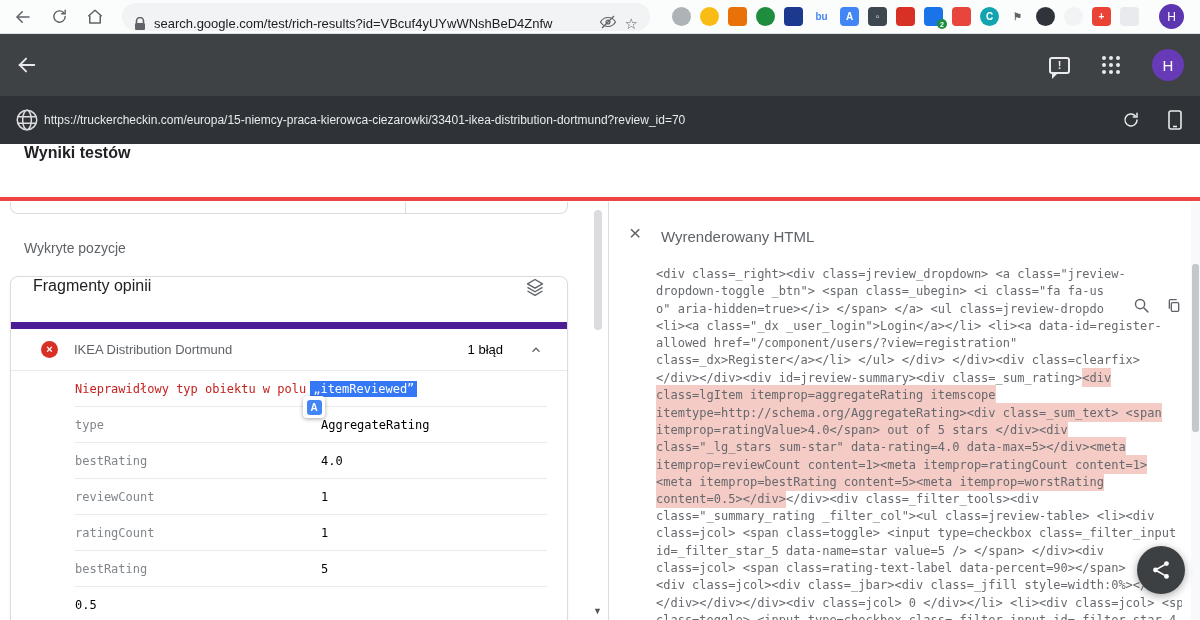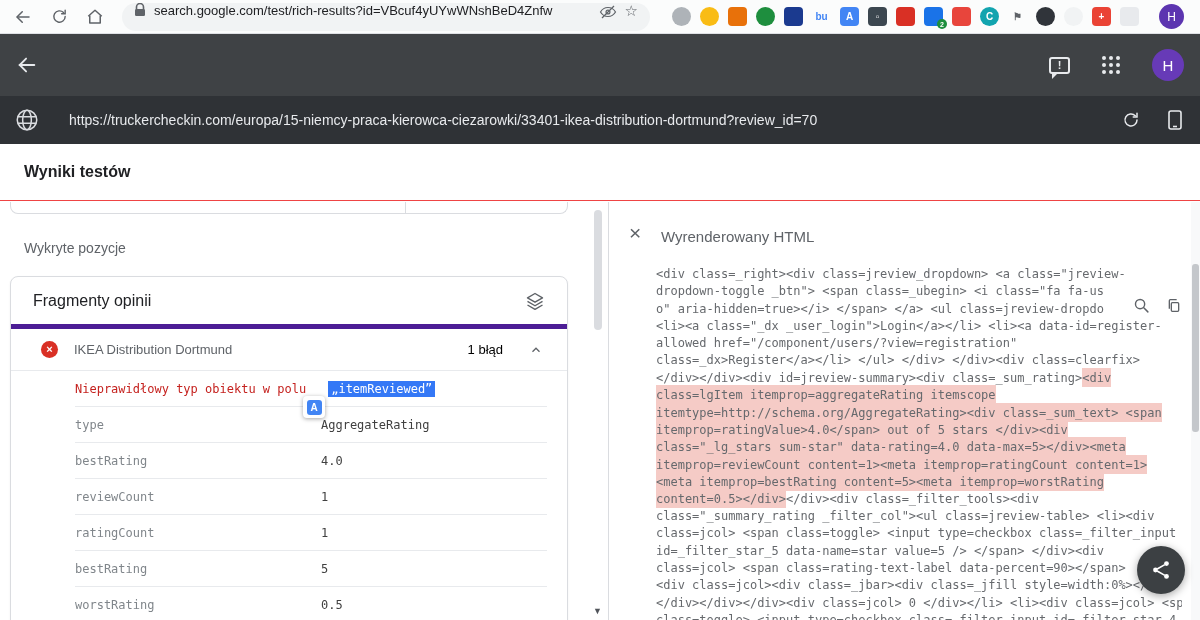--- a/index.html
+++ b/index.html
@@ -3,74 +3,74 @@
 <meta charset="utf-8">
 <style>
   *{margin:0;padding:0;box-sizing:border-box}
   html,body{width:1200px;height:620px;overflow:hidden}
   body{font-family:"Liberation Sans",sans-serif;background:#fff}
   .screen{position:relative;width:1200px;height:620px;overflow:hidden;background:#fff}
 
   
   .browser-bar{position:absolute;top:0;left:0;right:0;height:34px;background:#fbfcfc;border-bottom:1px solid #dfe1e5;display:flex;align-items:center;padding:0 10px;gap:10px}
   .nav-ic{width:26px;height:26px;display:flex;align-items:center;justify-content:center;color:#5f6368;flex:0 0 auto}
-  .omnibox{width:528px;height:28px;border-radius:14px;background:#f1f3f4;display:flex;align-items:flex-start;padding:0 12px;gap:8px;margin-left:4px;flex:0 0 auto}
+  .omnibox{width:528px;height:28px;border-radius:14px;background:#f1f3f4;display:flex;align-items:flex-end;padding:0 12px;gap:8px;margin-left:4px;flex:0 0 auto}
   .omnibox .url{font-size:13px;color:#202124;flex:1;white-space:nowrap;overflow:hidden}
   .ext-row{display:flex;align-items:center;gap:9px;margin-left:12px}
   .ext{position:relative;width:19px;height:19px;border-radius:4px;display:flex;align-items:center;justify-content:center;font-size:10px;font-weight:bold;flex:0 0 auto}
   .ext.round{border-radius:50%}
   .ext-badge{position:absolute;right:-4px;bottom:-3px;min-width:10px;height:10px;border-radius:5px;background:#1e8e3e;color:#fff;font-size:7px;font-style:normal;display:flex;align-items:center;justify-content:center}
   .browser-avatar{width:25px;height:25px;border-radius:50%;background:#5c35b0;color:#fff;font-size:12px;display:flex;align-items:center;justify-content:center;margin-left:10px;flex:0 0 auto}
 
   
   .app-header{position:absolute;top:34px;left:0;right:0;height:62px;background:#3f4245;display:flex;align-items:center;padding:0 16px}
   .app-title{color:#e8eaed;font-size:18px;font-weight:400;margin-left:20px}
   .hdr-right{margin-left:auto;display:flex;align-items:center;gap:32px}
   .feedback-ic{position:relative;width:21px;height:17px;border:2px solid #e8eaed;border-radius:3px;color:#e8eaed;font-size:11px;font-weight:bold;display:flex;align-items:center;justify-content:center}
   .feedback-ic:after{content:"";position:absolute;left:1px;bottom:-7px;border:3.5px solid transparent;border-top-color:#e8eaed;border-left-color:#e8eaed}
   .grid-ic{display:grid;grid-template-columns:repeat(3,4px);grid-gap:3px}
   .grid-ic i{width:4px;height:4px;border-radius:50%;background:#e8eaed}
   .app-avatar{width:32px;height:32px;border-radius:50%;background:#673ab7;color:#fff;font-size:15px;display:flex;align-items:center;justify-content:center}
 
   
   .url-bar{position:absolute;top:96px;left:0;right:0;height:48px;background:#2f3236;display:flex;align-items:center;padding:0 14px}
-  .page-url{color:#e8eaed;font-size:14px;margin-left:29px;white-space:nowrap;overflow:hidden;flex:1}
+  .page-url{color:#e8eaed;font-size:12px;margin-left:4px;white-space:nowrap;overflow:hidden;flex:1}
   .url-actions{display:flex;align-items:center;gap:28px;margin-left:18px;padding-right:4px}
 
   
-  .results-header{position:absolute;top:144px;left:0;right:0;height:57px;background:#fff;border-bottom:1px solid #ef4444;display:flex;align-items:center;padding:0 24px}
+  .results-header{position:absolute;top:144px;left:0;right:0;height:57px;background:#fff;border-bottom:4px solid #ef4444;display:flex;align-items:flex-start;padding:0 24px}
   .results-title{font-size:16px;font-weight:600;color:#202124}
 
   
   .content{position:absolute;top:202px;left:0;right:0;bottom:0}
   .left-panel{position:absolute;left:0;top:0;width:608px;height:100%;overflow:hidden;background:#fff}
   .right-panel{position:absolute;left:608px;top:0;right:0;height:100%;background:#fff;border-left:1px solid #dadce0;overflow:hidden}
 
   .partial-card{position:absolute;left:10px;top:-14px;width:558px;height:26px;border:1px solid #dadce0;border-top:none;border-radius:0 0 8px 8px;background:#fff}
   .partial-card .vdiv{position:absolute;left:394px;top:0;bottom:0;width:1px;background:#dadce0}
   .section-label{position:absolute;left:24px;top:38px;font-size:14px;color:#5f6368}
 
   .result-card{position:absolute;left:10px;top:74px;width:558px;height:560px;border:1px solid #dadce0;border-radius:8px;background:#fff;overflow:hidden;box-shadow:0 1px 2px rgba(60,64,67,.08)}
-  .card-header{height:52px;display:flex;align-items:center;padding:0 22px;border-bottom:5px solid #4c1d95}
+  .card-header{height:52px;display:flex;align-items:flex-start;padding:0 22px;border-bottom:7px solid #4c1d95}
   .card-title{font-size:16px;color:#202124}
   .layers-wrap{margin-left:auto;display:flex}
   .item-row{height:42px;display:flex;align-items:center;padding:0 24px;border-bottom:1px solid #e8eaed}
   .err-ic{width:17px;height:17px;border-radius:50%;background:#d93025;color:#fff;font-size:11px;font-weight:bold;display:flex;align-items:center;justify-content:center;margin-left:6px;line-height:1}
   .item-name{font-size:13px;color:#5f6368;margin-left:16px}
   .err-badge{margin-left:auto;font-size:13px;color:#000000}
   .chev-wrap{margin-left:26px;display:flex}
   .error-row{position:relative;height:36px;display:flex;align-items:center;padding-left:64px;font-family:"DejaVu Sans Mono",monospace;font-size:12px;color:#c5221f}
   .error-row:after{content:"";position:absolute;left:64px;right:20px;bottom:0;height:1px;background:#e8eaed}
-  .error-highlight{background:#3478f6;color:#fff;padding:1px 3px;margin-left:22px}
+  .error-highlight{background:#3478f6;color:#fff;padding:1px 3px;margin-left:4px}
   .translate-pop{position:absolute;left:292px;top:119px;width:22px;height:22px;background:#fff;border-radius:4px;box-shadow:0 1px 4px rgba(0,0,0,.35);display:flex;align-items:center;justify-content:center;z-index:3}
   .translate-pop i{width:15px;height:15px;border-radius:3px;background:#4285f4;color:#fff;font-style:normal;font-size:10px;font-weight:bold;display:flex;align-items:center;justify-content:center}
   .prop-row{position:relative;height:36px;display:flex;align-items:center;padding-left:64px;font-family:"DejaVu Sans Mono",monospace;font-size:12px}
   .prop-row:after{content:"";position:absolute;left:64px;right:20px;bottom:0;height:1px;background:#e8eaed}
   .prop-key{width:246px;color:#80868b}
-  .prop-value{color:#404040}
+  .prop-value{color:#000000}
 
   .left-scrollbar{position:absolute;right:2px;top:0;bottom:0;width:14px}
   .left-scroll-thumb{position:absolute;right:4px;top:8px;width:8px;height:120px;border-radius:4px;background:#dadce0}
   .left-scroll-down{position:absolute;right:4px;bottom:4px;font-size:9px;color:#50545a}
 
   
   .rp-close{position:absolute;left:20px;top:20px;font-size:21px;color:#5f6368;line-height:1}
   .rp-title{position:absolute;left:52px;top:26px;font-size:15px;color:#5f6368}
   .code-block{position:absolute;left:47px;top:64px;right:18px;bottom:0;font-family:"DejaVu Sans Mono",monospace;font-size:12px;line-height:17.3px;color:#66696d;white-space:pre;overflow:hidden}
   .code-line{height:17.3px}
@@ -246,21 +246,20 @@
             </div>
             <div class="prop-row">
               <span class="prop-key">ratingCount</span>
               <span class="prop-value">1</span>
             </div>
             <div class="prop-row">
               <span class="prop-key">bestRating</span>
               <span class="prop-value">5</span>
             </div>
             <div class="prop-row">
-              <span class="prop-key">worstRating</span>
               <span class="prop-value">0.5</span>
             </div>
           </div>
       </div>
 
       <div class="left-scrollbar">
         <span class="left-scroll-thumb"></span>
         <span class="left-scroll-down">▼</span>
       </div>
     </div>

